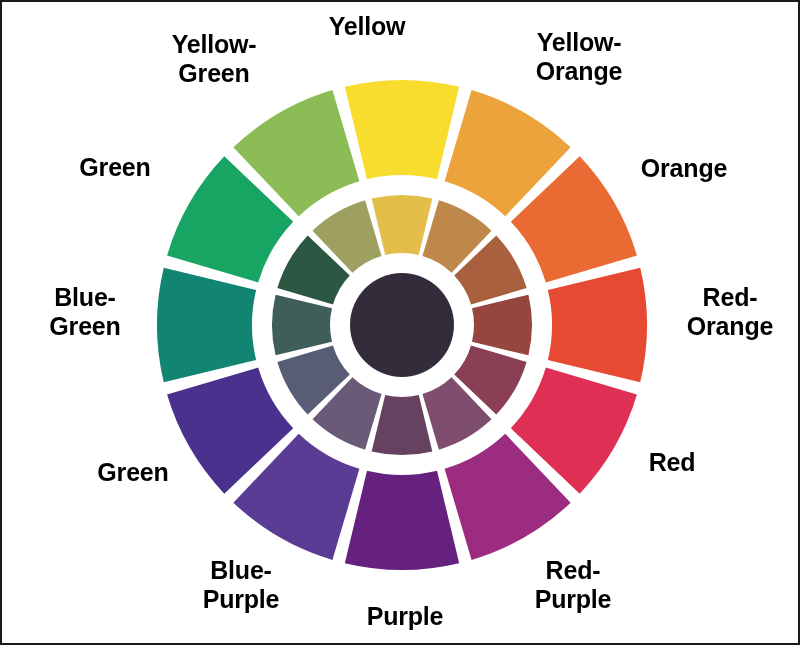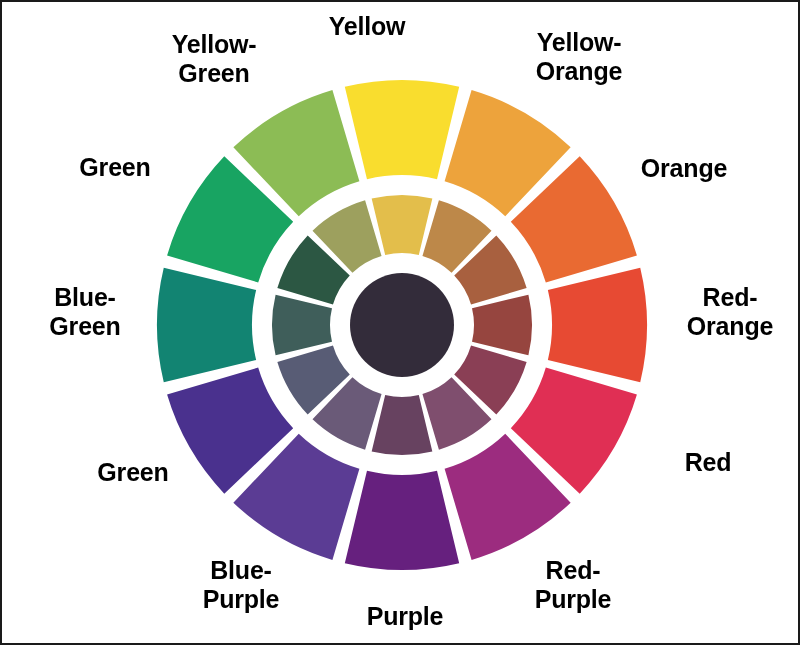--- a/index.html
+++ b/index.html
@@ -44,21 +44,21 @@
     font-weight: bold;
   }
   .lbl-yellow        { left: 365px; top: 10px;  text-align: center; transform: translateX(-50%); }
   .lbl-yellow-green  { left: 212px; top: 28px;  text-align: center; transform: translateX(-50%); }
   .lbl-green         { left: 113px; top: 151px; text-align: center; transform: translateX(-50%); }
   .lbl-blue-green    { left: 83px;  top: 281px; text-align: center; transform: translateX(-50%); }
   .lbl-blue          { left: 131px; top: 456px; text-align: center; transform: translateX(-50%); }
   .lbl-blue-purple   { left: 239px; top: 554px; text-align: center; transform: translateX(-50%); }
   .lbl-purple        { left: 403px; top: 600px; text-align: center; transform: translateX(-50%); }
   .lbl-red-purple    { left: 571px; top: 554px; text-align: center; transform: translateX(-50%); }
-  .lbl-red           { left: 706px; top: 446px; transform: translateX(-50%); }
+  .lbl-red           { left: 670px; top: 446px; transform: translateX(-50%); }
   .lbl-red-orange    { left: 728px; top: 281px; text-align: center; transform: translateX(-50%); }
   .lbl-orange        { left: 682px; top: 152px; text-align: center; transform: translateX(-50%); }
   .lbl-yellow-orange { left: 577px; top: 26px;  text-align: center; transform: translateX(-50%); }
 </style>
 </head>
 <body>
 
 <div id="page">
 
   <svg id="wheel-svg" viewBox="0 0 800 645" xmlns="http://www.w3.org/2000/svg">

